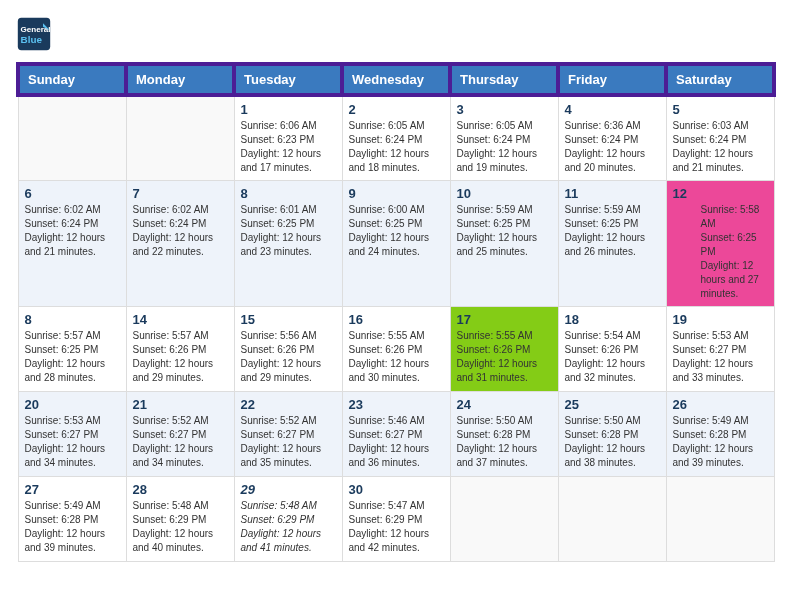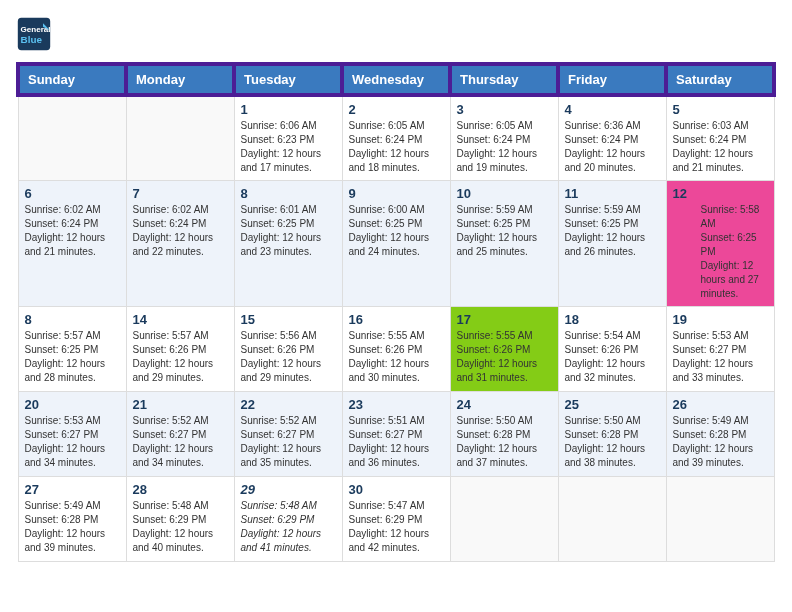--- a/index.html
+++ b/index.html
@@ -253,21 +253,21 @@
 Daylight: 12 hours and 34 minutes.</div>
         </td>
         <td style="background-color: rgb(238, 243, 250);">
           <span class="day-number">22</span>
           <div class="day-info" style="white-space: pre-line;">Sunrise: 5:52 AM
 Sunset: 6:27 PM
 Daylight: 12 hours and 35 minutes.</div>
         </td>
         <td style="background-color: rgb(238, 243, 250);">
           <span class="day-number">23</span>
-          <div class="day-info" style="white-space: pre-line;">Sunrise: 5:51 AM
+          <div class="day-info" style="white-space: pre-line;">Sunrise: 5:46 AM
 Sunset: 6:27 PM
 Daylight: 12 hours and 36 minutes.</div>
         </td>
         <td style="background-color: rgb(238, 243, 250);">
           <span class="day-number">24</span>
           <div class="day-info" style="white-space: pre-line;">Sunrise: 5:50 AM
 Sunset: 6:28 PM
 Daylight: 12 hours and 37 minutes.</div>
         </td>
         <td style="background-color: rgb(238, 243, 250);">

